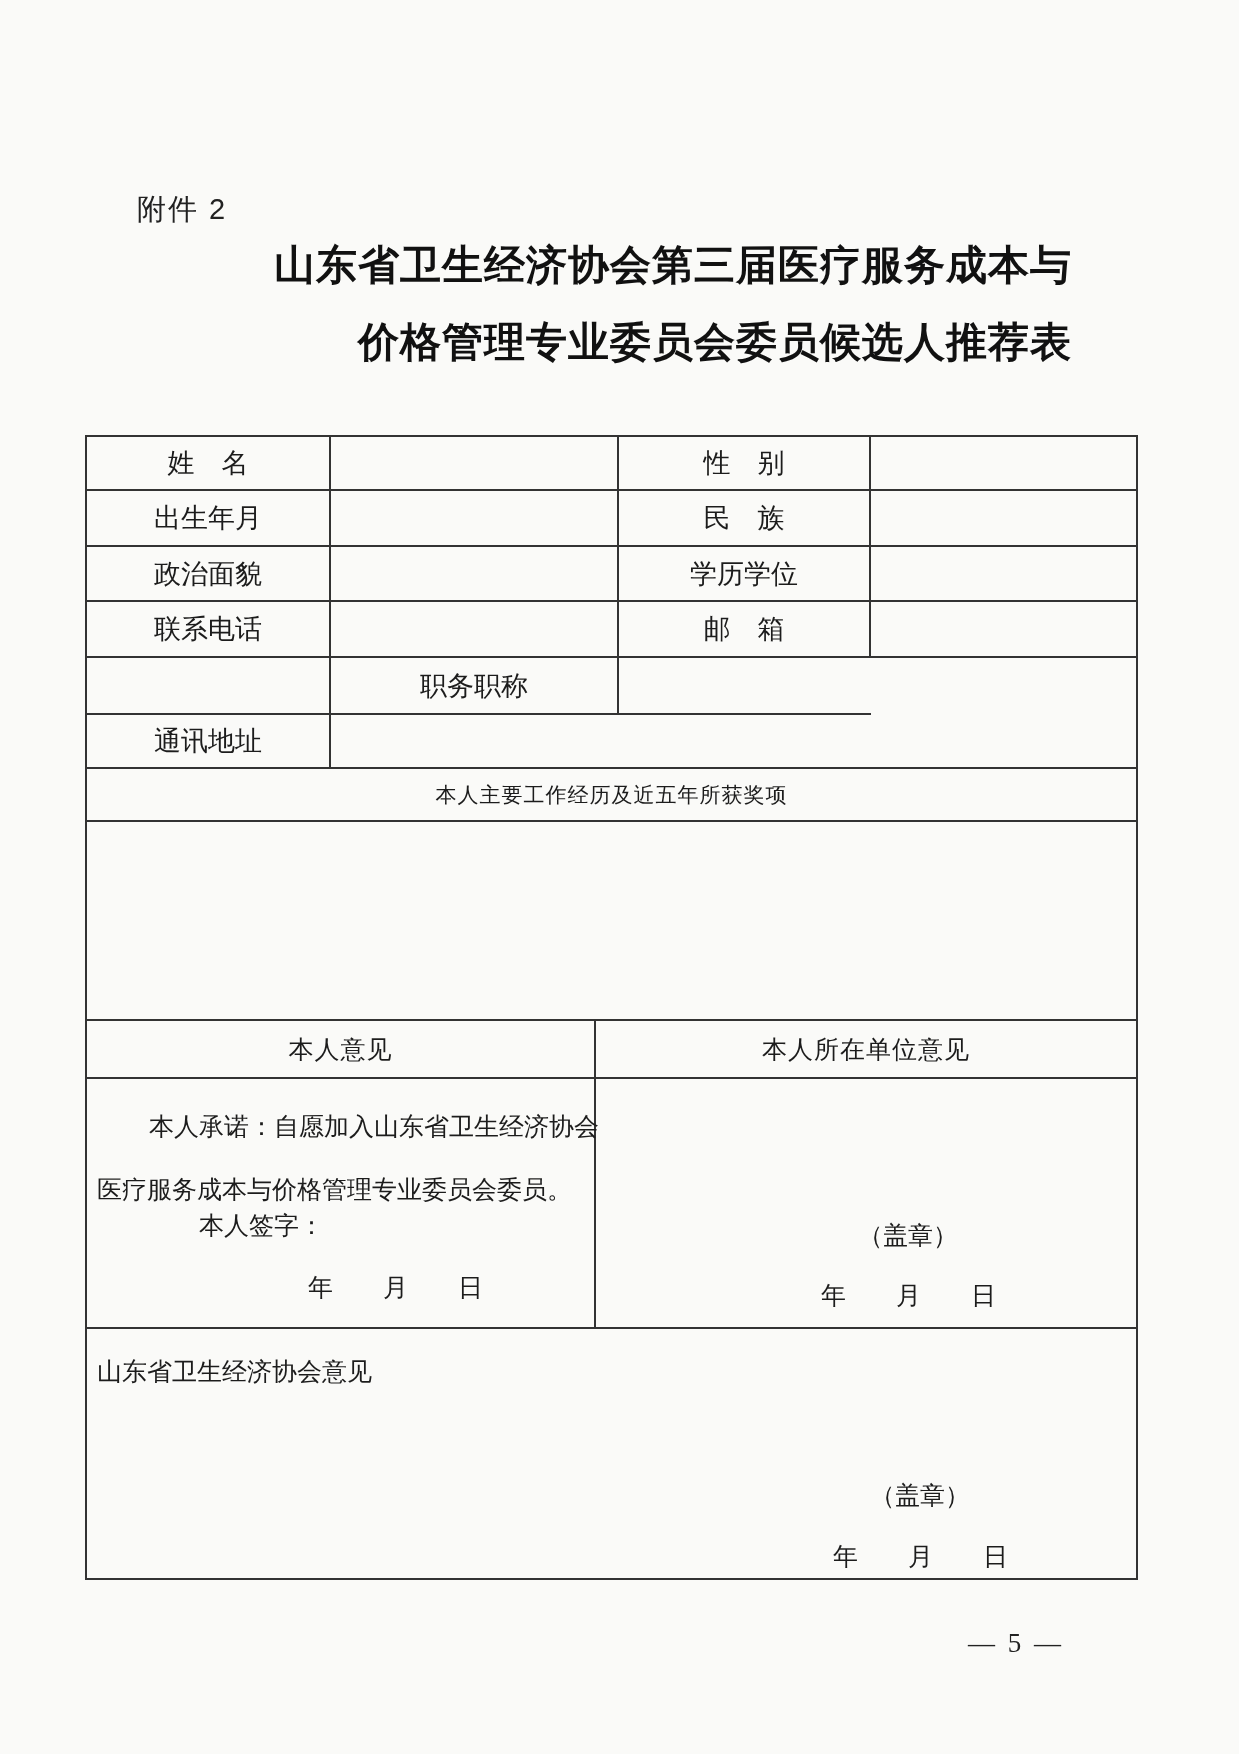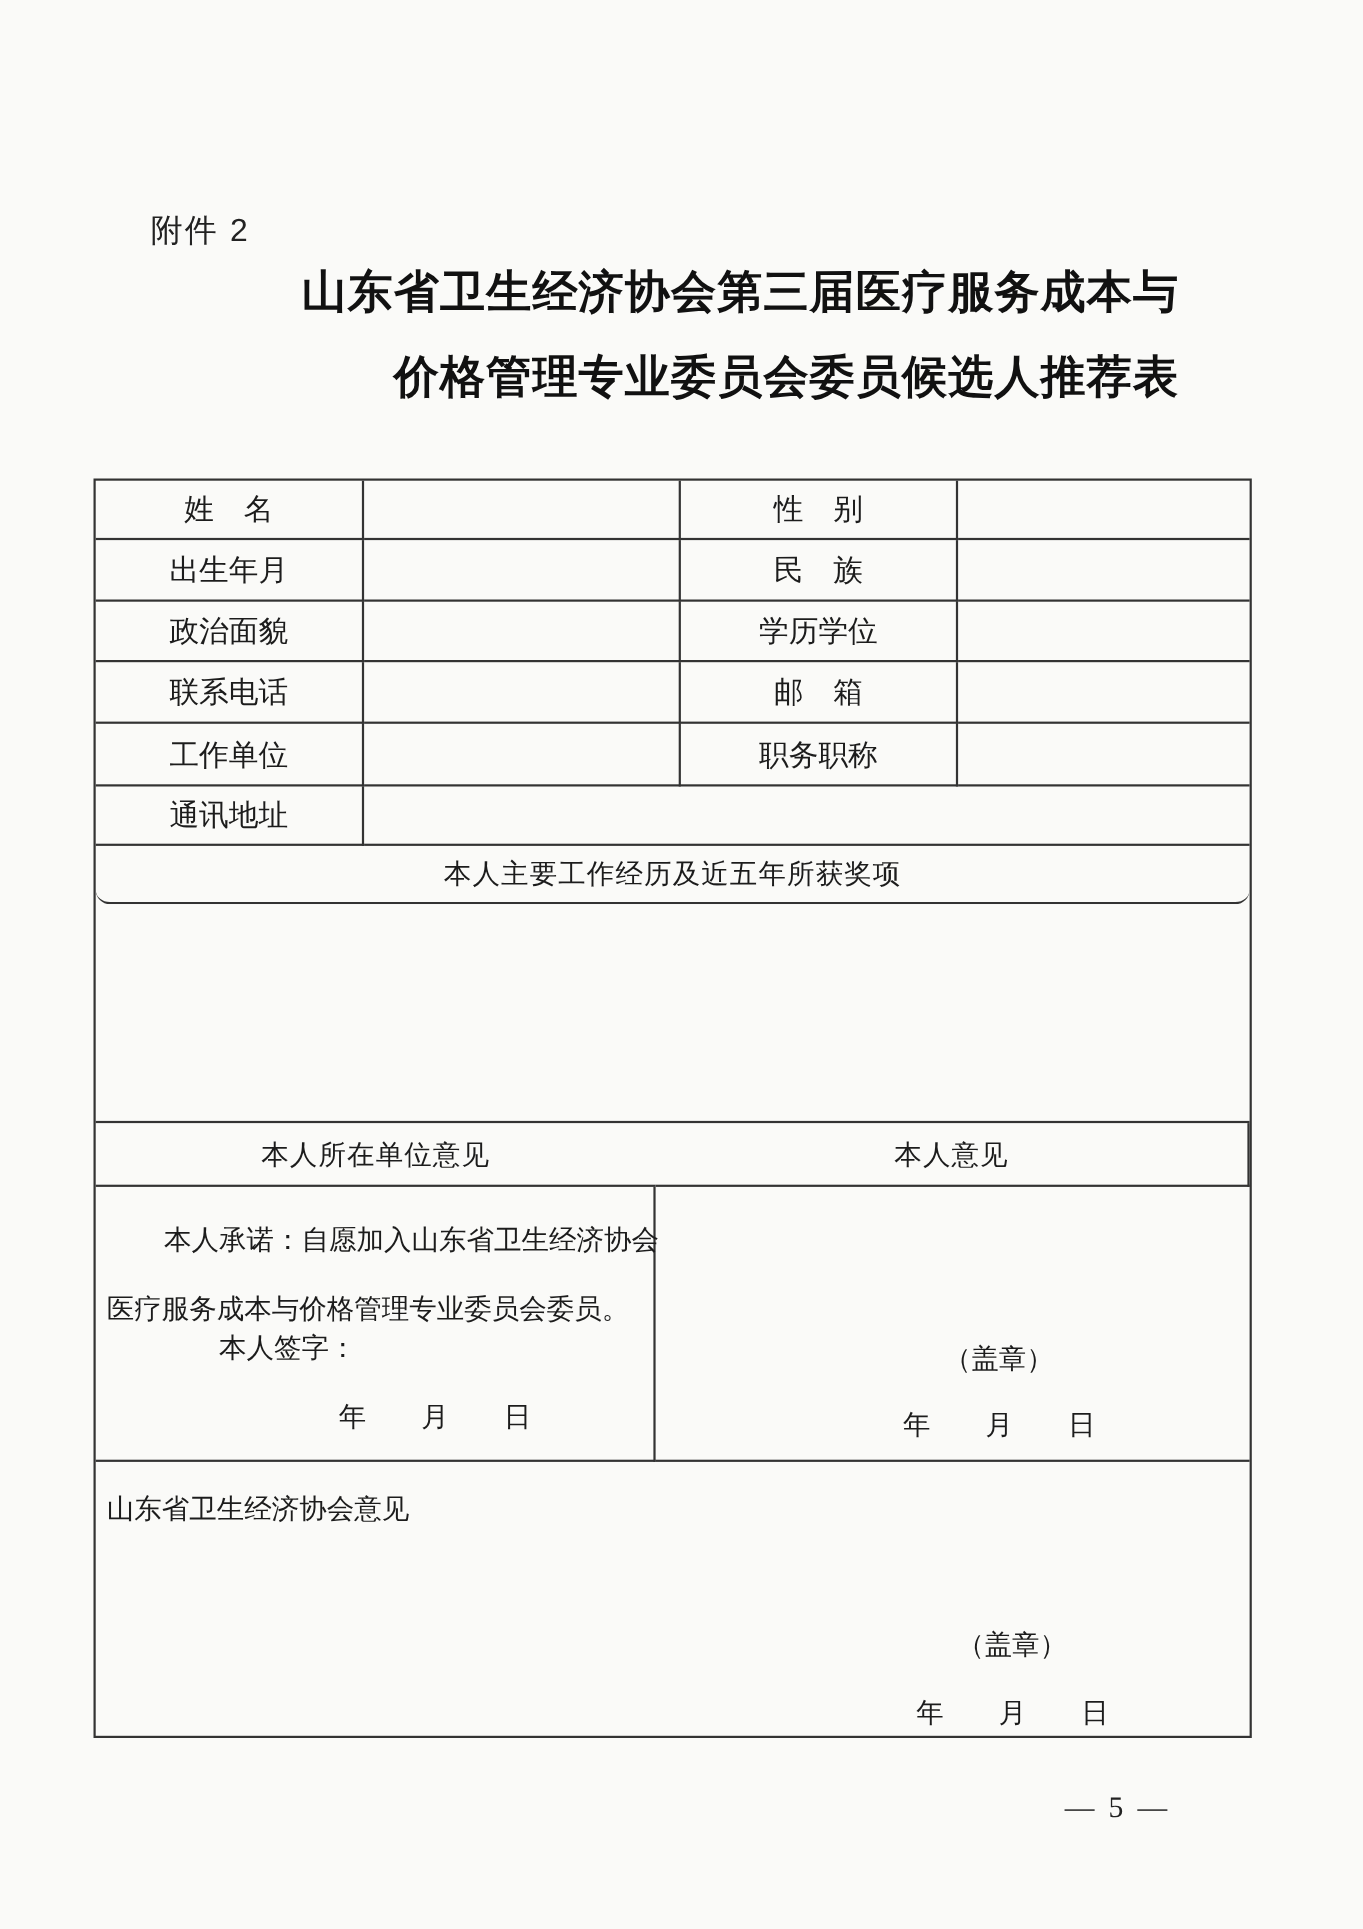--- a/index.html
+++ b/index.html
@@ -55,21 +55,21 @@
     border-bottom:2px solid var(--line);
     box-sizing:border-box;
     display:flex;align-items:center;justify-content:center;
     font-size:27px;
   }
   .cell.last{border-right:none;}
   .row{box-sizing:border-box;}
   .exp-header{
     height:53px;border-bottom:2px solid var(--line);
     display:flex;align-items:center;justify-content:center;
-    font-size:25px;letter-spacing:1px;border-radius:13px;
+    font-size:21px;letter-spacing:1px;
   }
   .exp-body{height:199px;border-bottom:2px solid var(--line);}
   .op-grid .cell{font-size:25px;letter-spacing:1px;}
   .op-body-grid .cell{
     border-bottom:2px solid var(--line);
     position:relative;display:block;
     font-size:25px;
   }
   .commit span, .unit-op span{position:absolute;white-space:nowrap;}
   .c1{top:31px;left:62px;}
@@ -119,38 +119,37 @@
       <div class="cell">政治面貌</div>
       <div class="cell"></div>
       <div class="cell">学历学位</div>
       <div class="cell last"></div>
 
       <div class="cell">联系电话</div>
       <div class="cell"></div>
       <div class="cell">邮　箱</div>
       <div class="cell last"></div>
 
-      <div class="cell">工作单位</div>
       <div class="cell"></div>
       <div class="cell">职务职称</div>
       <div class="cell last"></div>
     </div>
 
     <div class="grid addr-grid">
       <div class="cell">通讯地址</div>
       <div class="cell last"></div>
     </div>
 
     <div class="row exp-header">本人主要工作经历及近五年所获奖项</div>
 
     <div class="row exp-body"></div>
 
     <div class="grid op-grid">
+      <div class="cell">本人意见</div>
       <div class="cell last">本人所在单位意见</div>
-      <div class="cell">本人意见</div>
     </div>
 
     <div class="grid op-body-grid">
       <div class="cell commit">
         <span class="c1">本人承诺：自愿加入山东省卫生经济协会</span>
         <span class="c2">医疗服务成本与价格管理专业委员会委员。</span>
         <span class="c3">本人签字：</span>
         <span class="c4">年　　月　　日</span>
       </div>
       <div class="cell last unit-op">

